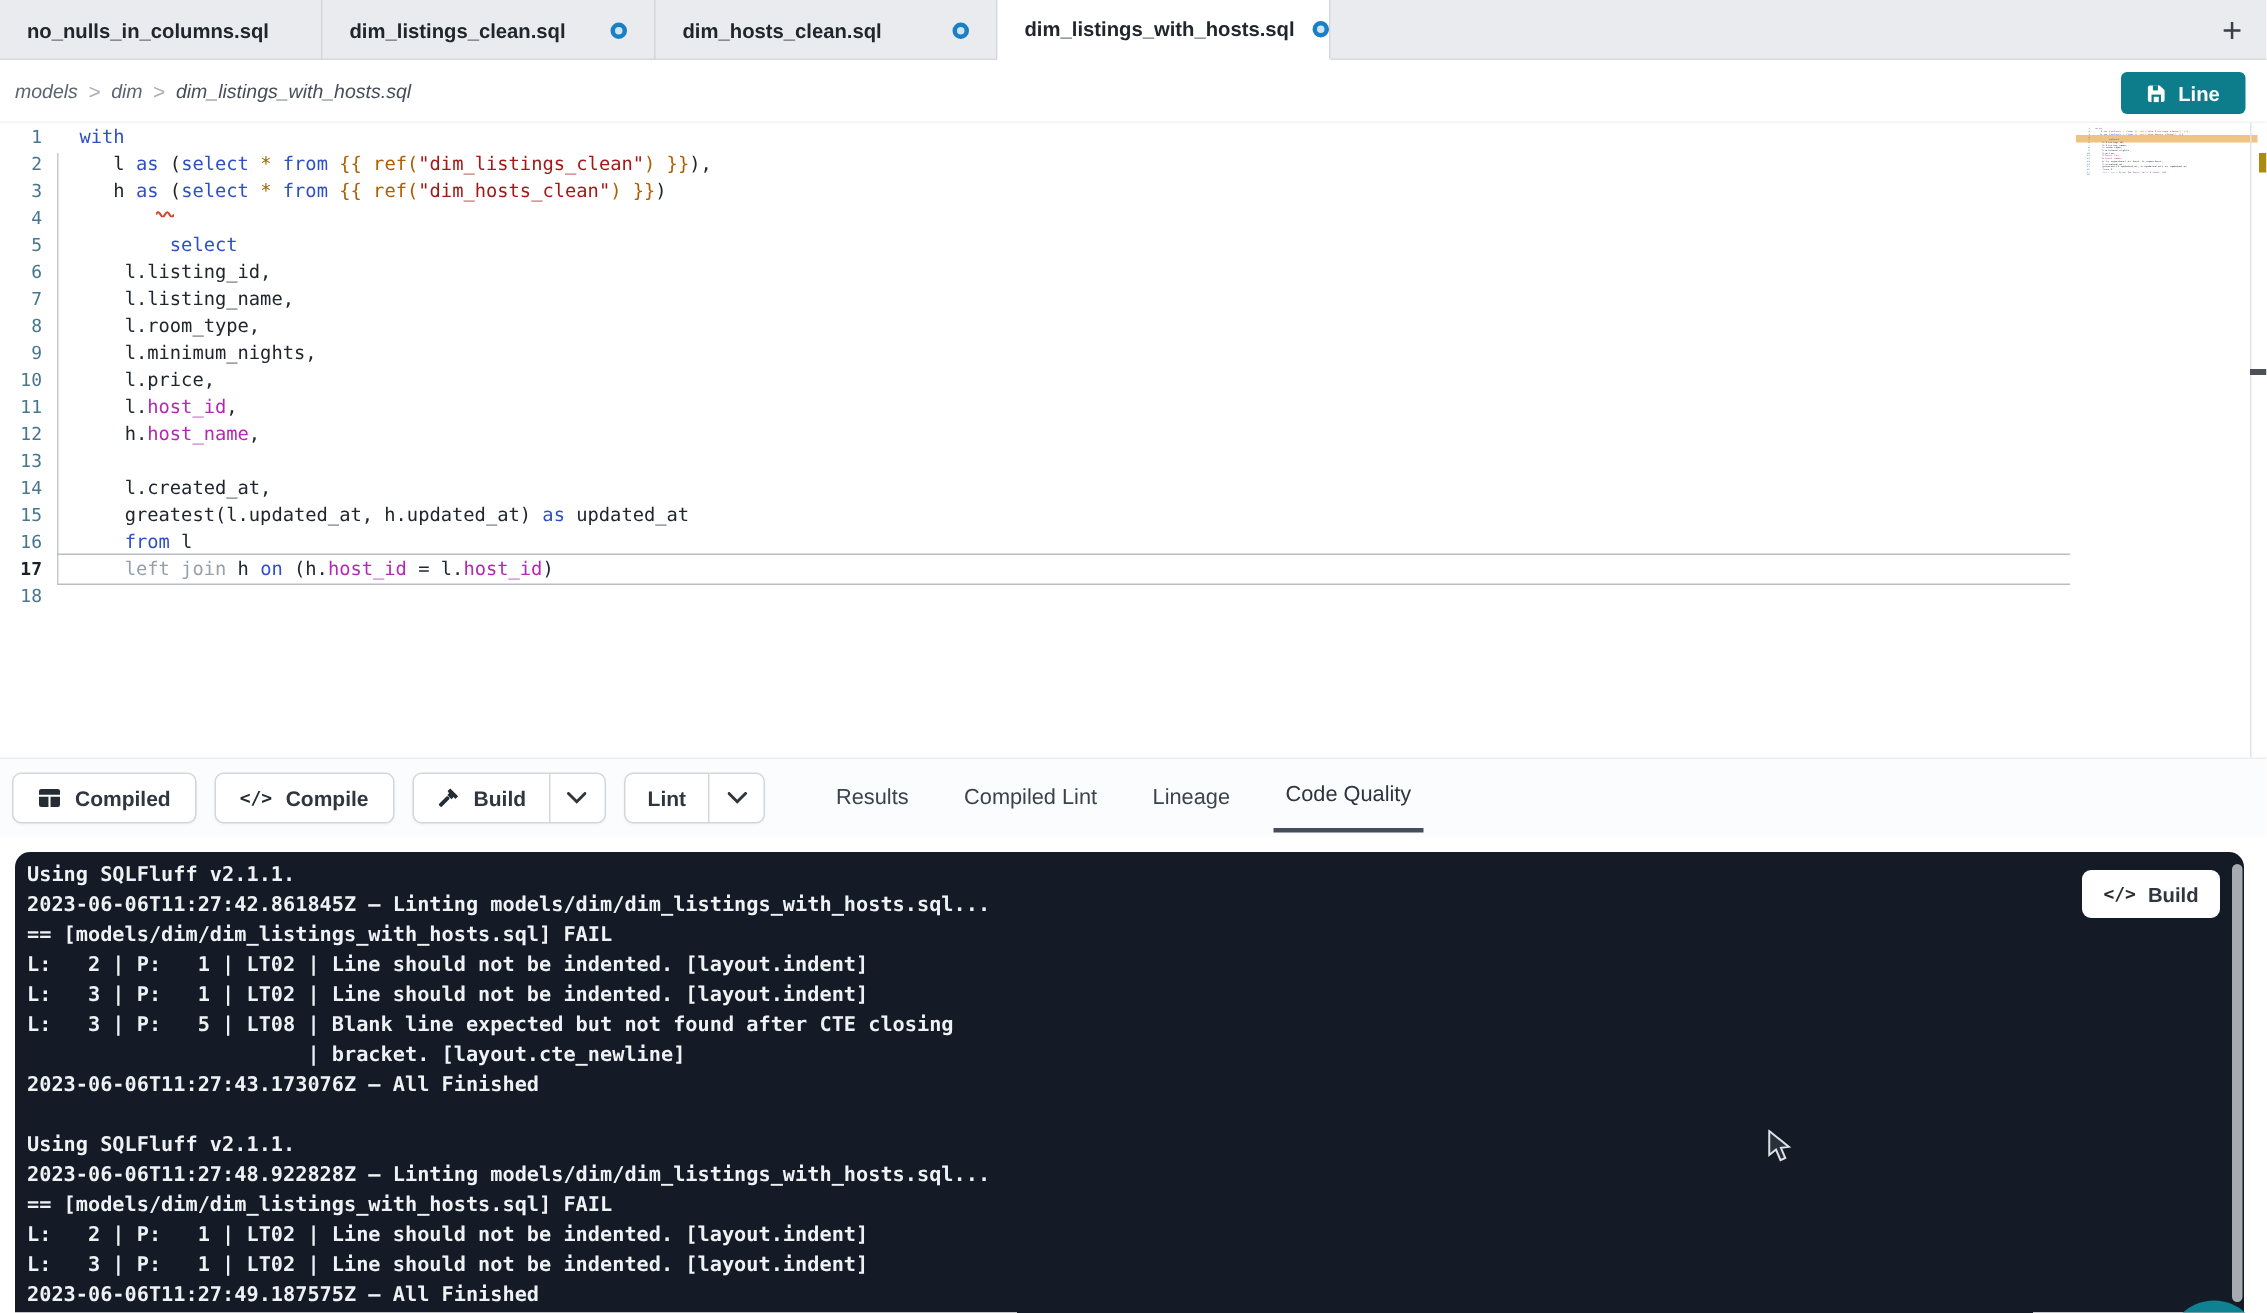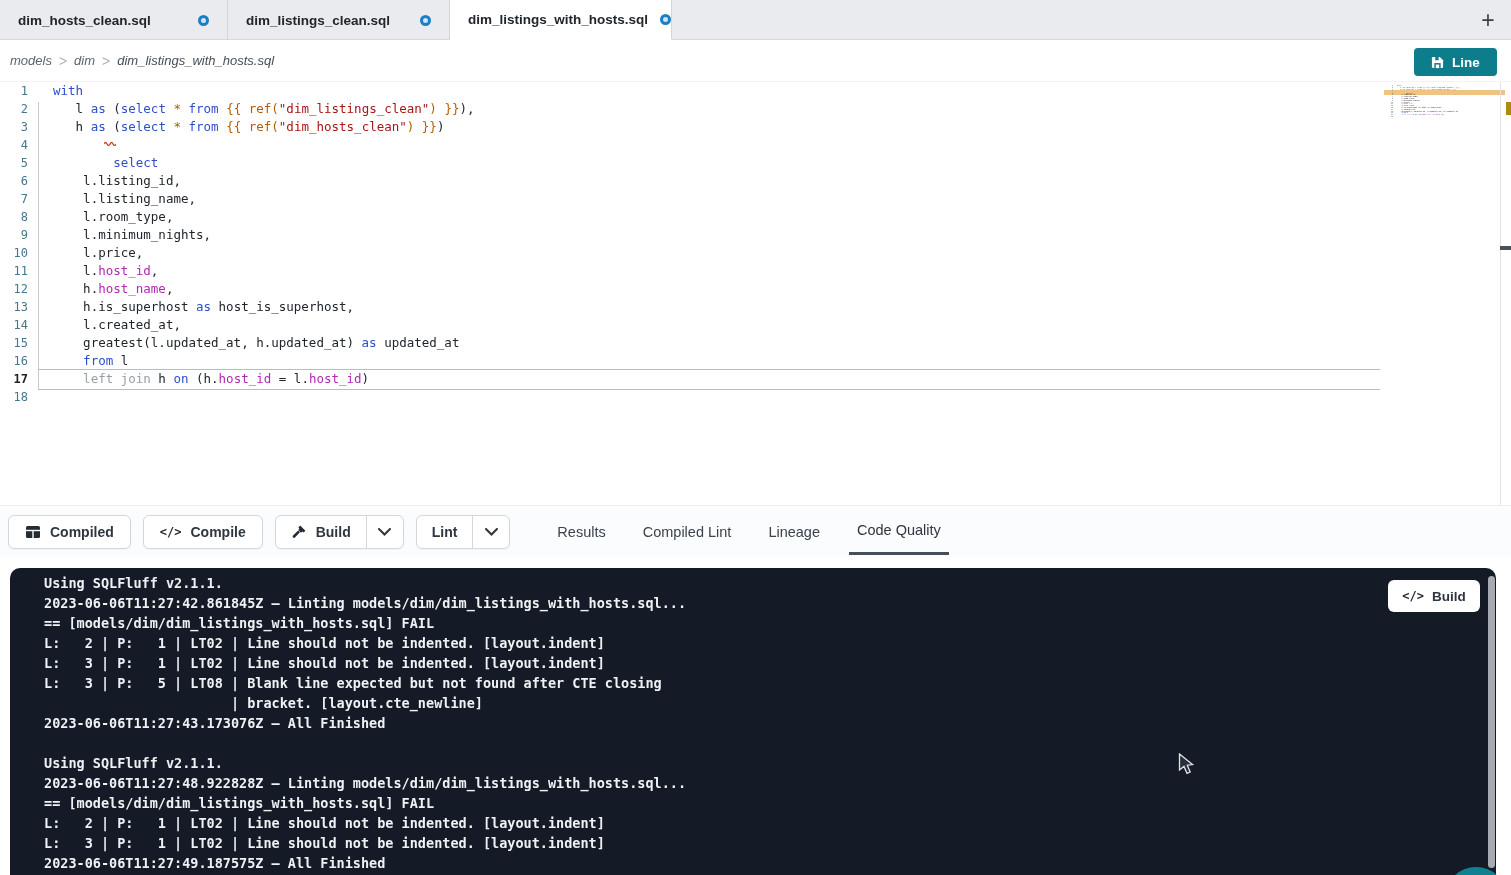--- a/index.html
+++ b/index.html
@@ -70,45 +70,48 @@
   .ptabs { display:flex; margin-left:45px; gap:33px; height:52px; }
   .ptab { display:flex; align-items:center; font-size:14.5px; color:#3b434d;
     position:relative; cursor:pointer; padding:0 2px; }
   .ptab.active span { transform:translateY(-2px); color:#2e353e;text-align:right; }
   .ptab.active::after { content:""; position:absolute; left:-6px; right:-6px; bottom:3px;
     height:3px; background:#454e59; }
 
   
   .terminal { position:absolute; left:10px; top:568px; width:1486px; height:307px;
     background:#151b26; border-radius:10px 10px 0 0; }
-  .tlines { position:absolute; left:34px; top:5px; white-space:pre;
+  .tlines { position:absolute; left:8px; top:5px; white-space:pre;
     font-family:"DejaVu Sans Mono", monospace; font-size:13.5px; font-weight:700;
     line-height:20px; color:#eef2f5; }
   .tline { min-height:20px; }
   .configbtn { position:absolute; left:1378px; top:12px; width:92px; height:32px;
     background:#fff; border:none; border-radius:6px; display:flex; align-items:center;
     justify-content:center; gap:8px; font-size:13.5px; font-weight:600; color:#2f3640;
     cursor:pointer; font-family:"Liberation Sans",sans-serif; }
   .tscroll { position:absolute; left:1478px; top:8px; width:7px; height:292px;
     background:#a6abb1; border-radius:4px; cursor:pointer; }
   .fab { position:absolute; left:1445px; top:867px; width:62px; height:62px;
     border-radius:50%; background:#0f8292; cursor:pointer; }
   .mousecursor { position:absolute; left:1178px; top:753px; pointer-events:none; }
 </style>
 </head>
 <body>
 
 <div class="tabbar">
   <div style="display:flex;" id="tabstrip">
+      <div class="tab" style="width: 215px;">
+        <span>no_nulls_in_columns.sql</span>
+      </div>
+      <div class="tab" style="width: 222px;">
+        <span>dim_listings_clean.sql</span>
+        <span class="dot"></span>
+      </div>
       <div class="tab" style="width: 228px;">
         <span>dim_hosts_clean.sql</span>
-        <span class="dot"></span>
-      </div>
-      <div class="tab" style="width: 222px;">
-        <span>dim_listings_clean.sql</span>
         <span class="dot"></span>
       </div>
       <div class="tab active" style="width: 222px;">
         <span>dim_listings_with_hosts.sql</span>
         <span class="dot"></span>
       </div>
     </div>
   <div class="plus">+</div>
 </div>
 
@@ -175,21 +178,20 @@
       <div class="cl">
         <span class="ln">11</span>
         <span class="lc"><span style="color: rgb(32, 38, 46);">    l.</span><span style="color: rgb(178, 41, 178);">host_id</span><span style="color: rgb(32, 38, 46);">,</span></span>
       </div>
       <div class="cl">
         <span class="ln">12</span>
         <span class="lc"><span style="color: rgb(32, 38, 46);">    h.</span><span style="color: rgb(178, 41, 178);">host_name</span><span style="color: rgb(32, 38, 46);">,</span></span>
       </div>
       <div class="cl">
         <span class="ln">13</span>
-        <span class="lc"><span style="color: rgb(32, 38, 46);">    h.is_superhost </span><span style="color: rgb(45, 79, 200);">as</span><span style="color: rgb(32, 38, 46);"> host_is_superhost,</span></span>
       </div>
       <div class="cl">
         <span class="ln">14</span>
         <span class="lc"><span style="color: rgb(32, 38, 46);">    l.created_at,</span></span>
       </div>
       <div class="cl">
         <span class="ln">15</span>
         <span class="lc"><span style="color: rgb(32, 38, 46);">    greatest(l.updated_at, h.updated_at) </span><span style="color: rgb(45, 79, 200);">as</span><span style="color: rgb(32, 38, 46);"> updated_at</span></span>
       </div>
       <div class="cl">

